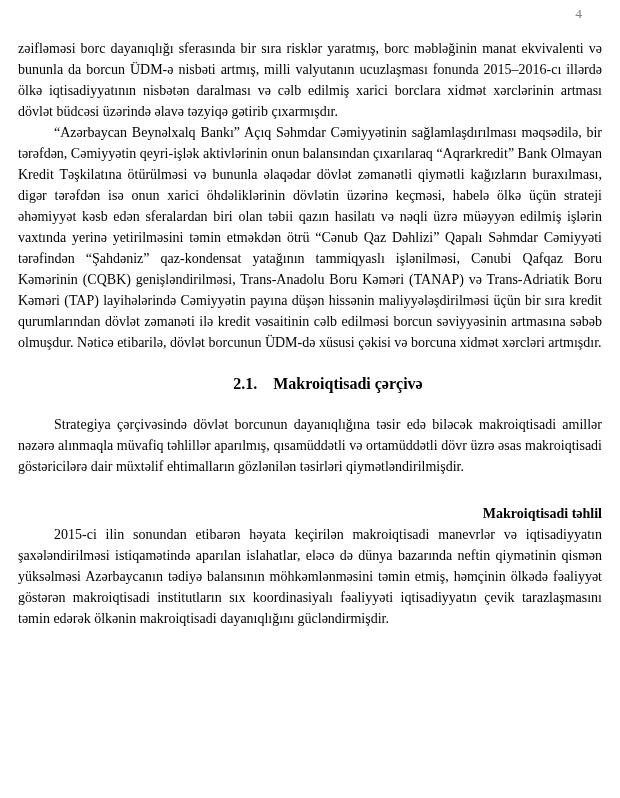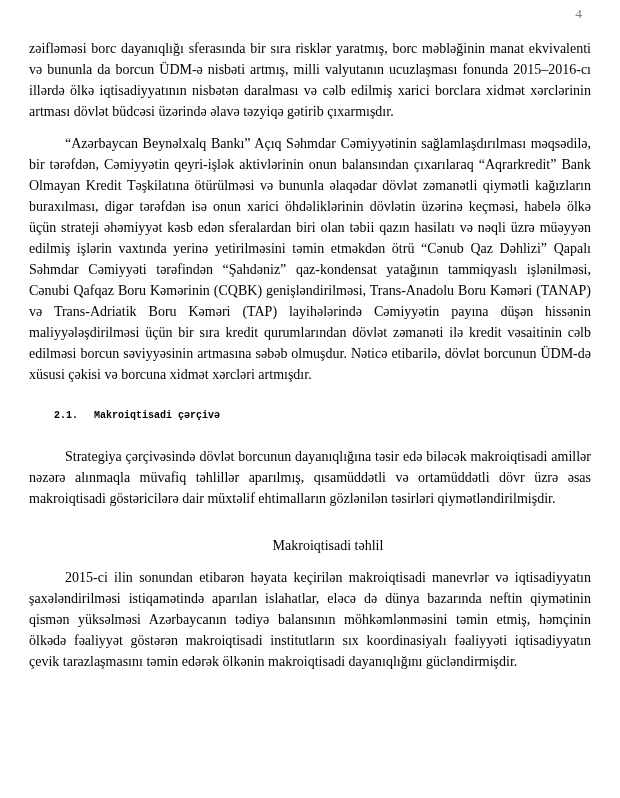--- a/index.html
+++ b/index.html
@@ -22,42 +22,41 @@
   }
   .page-number {
     text-align: right;
     padding-right: 20px;
     color: #808080;
     font-size: 13.5px;
     line-height: 16px;
     margin: 0 0 16px 0;
   }
   .para {
-    margin: 11px;
+    margin: 0;
     text-align: justify;
   }
   .para.indent {
     text-indent: 36px;
   }
   .section-heading {
     font-weight: bold;
-    font-size: 10px;
+    font-size: 16px;
     margin: 20px 0 20px 36px;
-    text-align: left;
-    font-family: Liberation Mono, monospace;
+    text-align: center;
   }
   .section-heading .section-num {
     display: inline-block;
     margin-right: 16px;
   }
   .subheading {
-    font-weight: normal;
+    font-weight: bold;
     margin: 26px 0 0 0;
     text-indent: 36px;
-    text-align: center;
+    text-align: right;
   }
 </style>
 </head>
 <body>
 
 <div class="page">
 
   <div class="page-number">4</div>
 
   <p class="para">zəifləməsi borc dayanıqlığı sferasında bir sıra risklər yaratmış, borc məbləğinin manat ekvivalenti və bununla da borcun ÜDM-ə nisbəti artmış, milli valyutanın ucuzlaşması fonunda 2015–2016-cı illərdə ölkə iqtisadiyyatının nisbətən daralması və cəlb edilmiş xarici borclara xidmət xərclərinin artması dövlət büdcəsi üzərində əlavə təzyiqə gətirib çıxarmışdır.</p>

